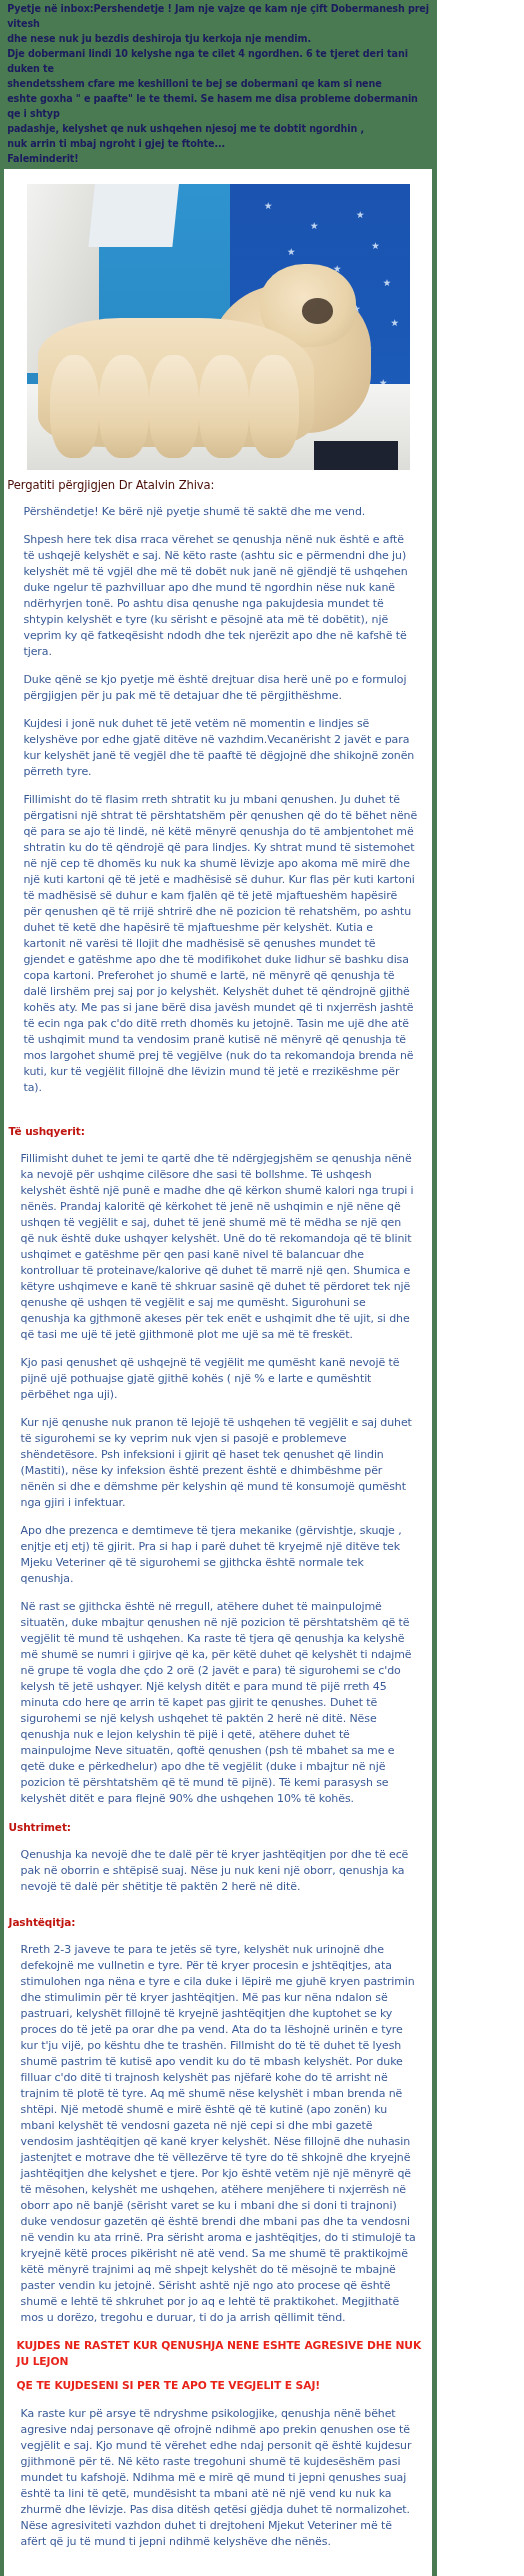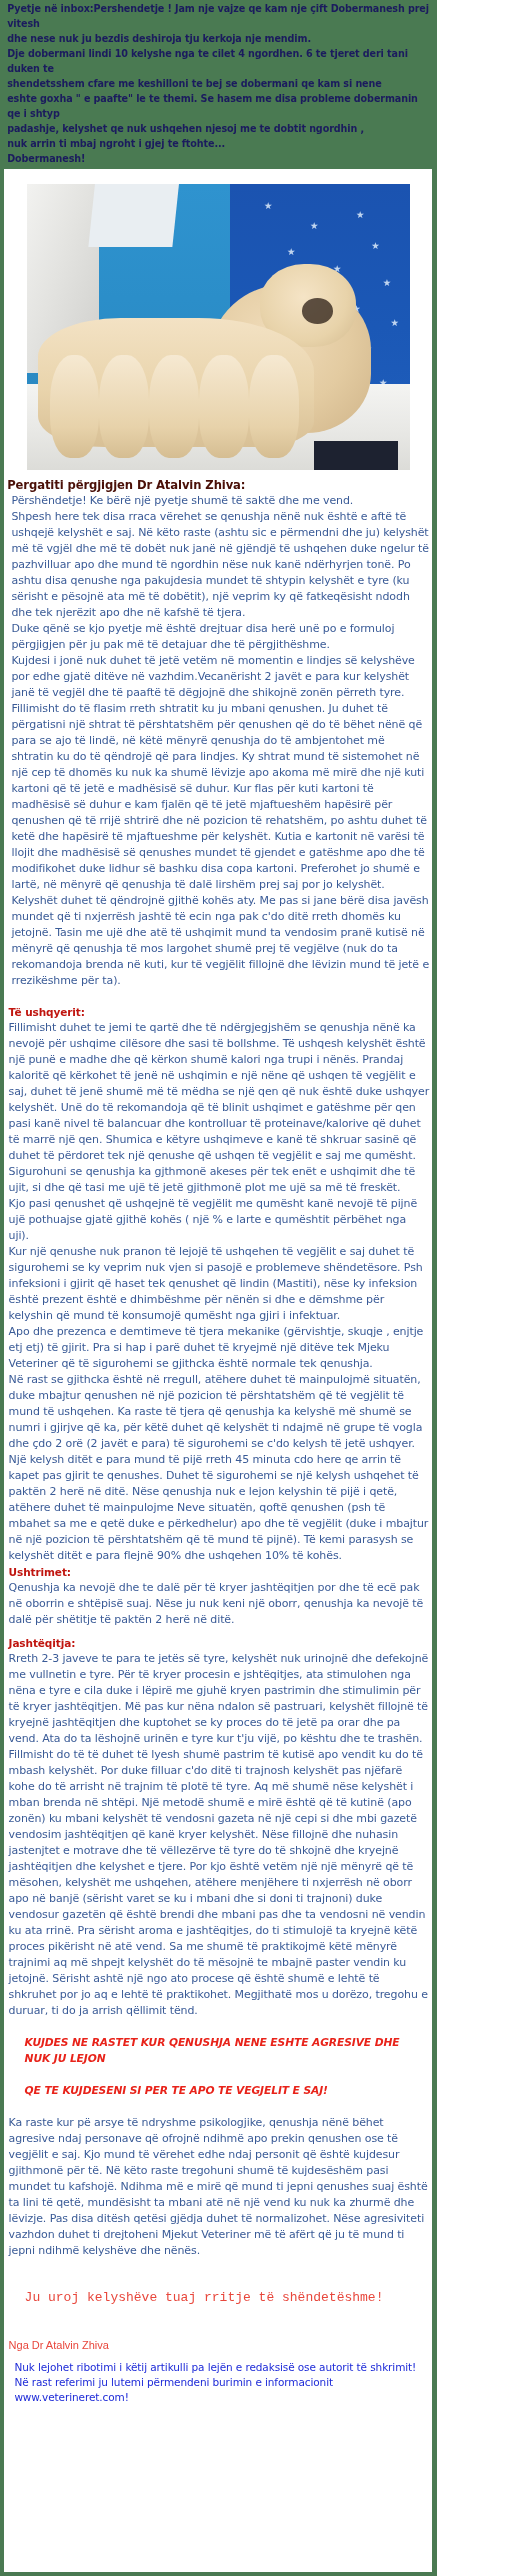--- a/index.html
+++ b/index.html
@@ -159,25 +159,25 @@
 
   
   .body-wrap {
     padding: 0 2.9px 0 2.9px;
   }
   .answer-title {
     margin: 0 0 1.4px 0;
     color: #4a1008;
     font-family: "DejaVu Sans", sans-serif;
     font-size: 11.6px;
-    font-weight: bold;
+    font-weight: normal;
     letter-spacing: -0.1px;
   }
   .para {
-    margin: 0;
+    margin: 12px;
     padding-left: 4.3px;
     color: #3a5b97;
     font-family: "DejaVu Sans", sans-serif;
     font-size: 11px;
     line-height: 16px;
     letter-spacing: -0.1px;
   }
   .para.flush { padding-left: 1.4px; }
   .spacer { height: 15px; }
   .spacer-sm { height: 7.2px; }
@@ -185,27 +185,26 @@
     margin: 0;
     padding-left: 1.4px;
     color: #c0150f;
     font-family: "DejaVu Sans", sans-serif;
     font-size: 10.5px;
     font-weight: bold;
     line-height: 16px;
     letter-spacing: -0.1px;
   }
   .caps-red {
-    margin: 16px;
+    margin: 8px;
     padding-left: 1.4px;
     color: #e8231a;
     font-family: "DejaVu Sans", sans-serif;
     font-size: 10.7px;
     font-weight: bold;
-    font-style: italic;
     line-height: 16px;
     letter-spacing: -0.1px;
   }
   .closing-red {
     margin: 16px;
     padding-left: 1.4px;
     color: #e8473c;
     font-family: Liberation Mono, monospace;
     font-size: 13px;
     line-height: 16px;
@@ -242,21 +241,21 @@
   <div class="inner">
 
     <div class="question-block">
       <p>Pyetje në inbox:Pershendetje ! Jam nje vajze qe kam nje çift Dobermanesh prej vitesh</p>
       <p>dhe nese nuk ju bezdis deshiroja tju kerkoja nje mendim.</p>
       <p>Dje dobermani lindi 10 kelyshe nga te cilet 4 ngordhen. 6 te tjeret deri tani duken te</p>
       <p>shendetsshem cfare me keshilloni te bej se dobermani qe kam si nene</p>
       <p>eshte goxha " e paafte" le te themi. Se hasem me disa probleme dobermanin qe i shtyp</p>
       <p>padashje, kelyshet qe nuk ushqehen njesoj me te dobtit ngordhin ,</p>
       <p>nuk arrin ti mbaj ngroht i gjej te ftohte...</p>
-      <p>Dobermanesh!</p>
+      <p>Faleminderit!</p>
     </div>
 
     <div class="photo-wrap">
       <div class="photo">
         <div class="ph-wall-left"></div>
         <div class="ph-wall-right"></div>
         <span class="ph-star" style="left:62%;top:6%;">★</span>
         <span class="ph-star" style="left:74%;top:13%;">★</span>
         <span class="ph-star" style="left:86%;top:9%;">★</span>
         <span class="ph-star" style="left:68%;top:22%;">★</span>

